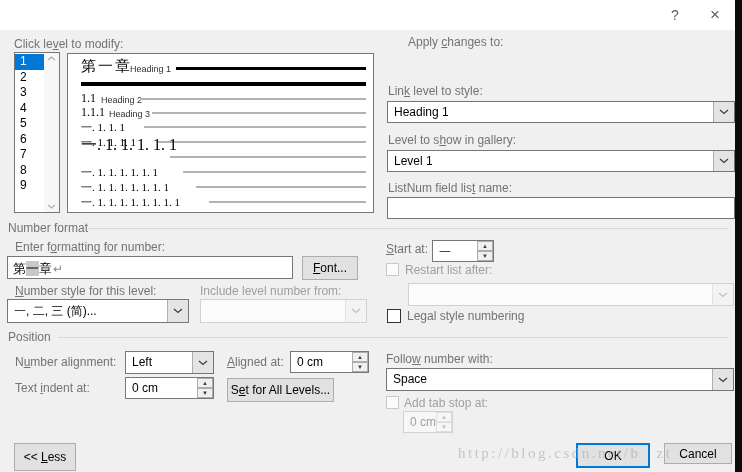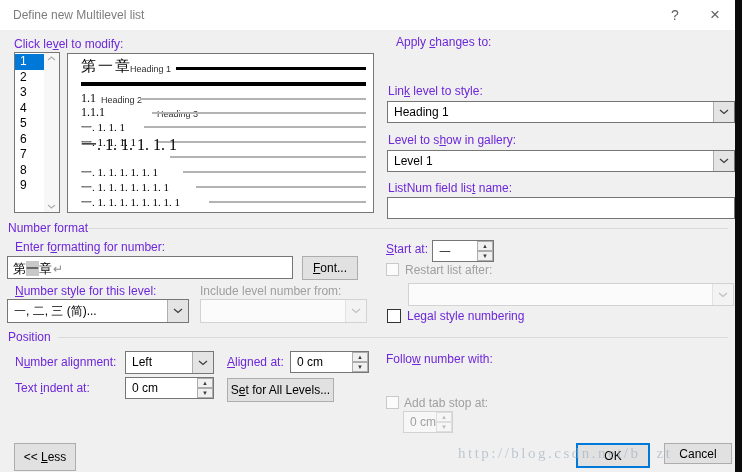--- a/index.html
+++ b/index.html
@@ -3,21 +3,21 @@
 <meta charset="utf-8">
 <style>
   html,body{margin:0;padding:0;background:#000;}
   #screen{position:relative;width:742px;height:472px;background:#f0f0f0;overflow:hidden;
           font-family:"Liberation Sans",sans-serif;font-size:12px;color:#000;}
   
   .titlebar{position:absolute;left:0;top:0;width:735px;height:30px;background:#ffffff;}
   .wtitle{position:absolute;left:13px;top:8px;color:#7c7c7c;font-size:12px;white-space:nowrap;}
   .cap{position:absolute;top:3px;width:30px;height:24px;display:flex;align-items:center;justify-content:center;color:#5f5f5f;}
   
-  .lbl{position:absolute;white-space:nowrap;color:#6d28d9;line-height:13px;}
+  .lbl{position:absolute;white-space:nowrap;color:#737373;line-height:13px;}
   .lbl u{text-decoration:underline;}
   .dis{color:#9f9f9f;}
   
   .listbox{position:absolute;left:14px;top:52px;width:46px;height:161px;background:#fff;border:1px solid #767676;box-sizing:border-box;}
   .lvcol{position:absolute;left:0;top:1px;width:29px;}
   .lvitem{height:15.5px;line-height:15.5px;padding-left:5px;font-size:12px;}
   .lvitem.sel{background:#0078d7;color:#fff;}
   .lscroll{position:absolute;right:0;top:0;width:15px;height:100%;background:#f7f7f7;display:flex;flex-direction:column;justify-content:space-between;align-items:center;padding:3px 0;box-sizing:border-box;color:#ababab;}
   
   .preview{position:absolute;left:67px;top:53px;width:307px;height:160px;background:#fff;border:1px solid #767676;box-sizing:border-box;}
@@ -58,21 +58,20 @@
   .wm-tail{margin-left:16px;}
   .edge{position:absolute;left:735px;top:0;width:7px;height:472px;background:#0b0b0b;z-index:60;}
   svg{display:block;}
 </style>
 </head>
 <body>
 
 <div id="screen">
 
   <div class="titlebar">
-    <span class="wtitle">Define new Multilevel list</span>
     <span class="cap" style="left:660px;font-size:14px;">?</span>
     <span class="cap" style="left:700px;font-size:17px;">×</span>
   </div>
 
   <span class="lbl" style="left:14px;top:38px;"><span>Click le</span><u>v</u><span>el to modify:</span></span>
 
   <div class="listbox">
     <div class="lvcol">
       <div class="lvitem sel">1</div>
       <div class="lvitem">2</div>
@@ -102,38 +101,38 @@
     <span class="pv" style="left:13px;top:3px;font-size:15px;letter-spacing:2px;">第一章</span>
     <span class="pv pname" style="left:62px;top:10px;">Heading 1</span>
     <div class="pblack" style="left:108px;top:13px;width:190px;height:3px;"></div>
     <div class="pblack" style="left:13px;top:28px;width:285px;height:4px;"></div>
 
     <span class="pv" style="left:13px;top:37px;font-size:12px;">1.1</span>
     <span class="pv pname" style="left:33px;top:41px;">Heading 2</span>
     <div class="pline" style="left:72px;top:44px;width:226px;"></div>
 
     <span class="pv" style="left:13px;top:51px;font-size:12px;">1.1.1</span>
-    <span class="pv pname" style="left:41px;top:55px;margin-left:48px;">Heading 3</span>
+    <span class="pv pname" style="left:41px;top:55px;">Heading 3</span>
     <div class="pline" style="left:84px;top:58px;width:214px;"></div>
 
     <span class="pv" style="left:13px;top:66px;font-size:11px;">一. 1. 1. 1</span>
     <div class="pline" style="left:76px;top:72px;width:222px;"></div>
     <span class="pv" style="left:13px;top:81px;font-size:11px;">一. 1. 1. 1. 1</span>
     <div class="pline" style="left:89px;top:87px;width:209px;"></div>
     <span class="pv" style="left:13px;top:81px;font-size:16px;">一. 1. 1. 1. 1. 1</span>
     <div class="pline" style="left:102px;top:102px;width:196px;"></div>
     <span class="pv" style="left:13px;top:111px;font-size:11px;">一. 1. 1. 1. 1. 1. 1</span>
     <div class="pline" style="left:115px;top:117px;width:183px;"></div>
     <span class="pv" style="left:13px;top:126px;font-size:11px;">一. 1. 1. 1. 1. 1. 1. 1</span>
     <div class="pline" style="left:128px;top:132px;width:170px;"></div>
     <span class="pv" style="left:13px;top:141px;font-size:11px;">一. 1. 1. 1. 1. 1. 1. 1. 1</span>
     <div class="pline" style="left:141px;top:147px;width:157px;"></div>
   </div>
 
-  <span class="lbl" style="left:396px;top:36px;"><span>Apply </span><u>c</u><span>hanges to:</span></span>
+  <span class="lbl" style="left:408px;top:36px;"><span>Apply </span><u>c</u><span>hanges to:</span></span>
 
   <span class="lbl" style="left:388px;top:85px;"><span>Lin</span><u>k</u><span> level to style:</span></span>
   <div class="combo" style="left:387px;top:101px;width:348px;height:22px;">
     <span class="combo-val">Heading 1</span>
     <span class="combo-arrow">
         <svg width="10" height="6" viewBox="0 0 10 6">
           <path d="M1 1l4 3.5L9 1" fill="none" stroke="currentColor" stroke-width="1.2"></path>
         </svg>
       </span>
   </div>
@@ -234,20 +233,28 @@
       <span class="spin-b">▲</span>
       <span class="spin-b">▼</span>
     </span>
   </div>
 
   <div class="btn" style="left:227px;top:378px;width:107px;height:24px;">
       <span><span>S</span><u>e</u><span>t for All Levels...</span></span>
     </div>
 
   <span class="lbl" style="left:386px;top:353px;"><span>Follo</span><u>w</u><span> number with:</span></span>
+  <div class="combo" style="left:386px;top:368px;width:348px;height:23px;">
+    <span class="combo-val">Space</span>
+    <span class="combo-arrow">
+        <svg width="10" height="6" viewBox="0 0 10 6">
+          <path d="M1 1l4 3.5L9 1" fill="none" stroke="currentColor" stroke-width="1.2"></path>
+        </svg>
+      </span>
+  </div>
 
   <span class="checkbox off" style="left:386px;top:396px;"></span>
   <span class="lbl dis" style="left:404px;top:397px;">Add tab stop at:</span>
   <div class="spinner off" style="left:403px;top:411px;width:50px;height:22px;">
     <span class="spin-val">0 cm</span>
     <span class="spin-btns">
       <span class="spin-b">▲</span>
       <span class="spin-b">▼</span>
     </span>
   </div>

